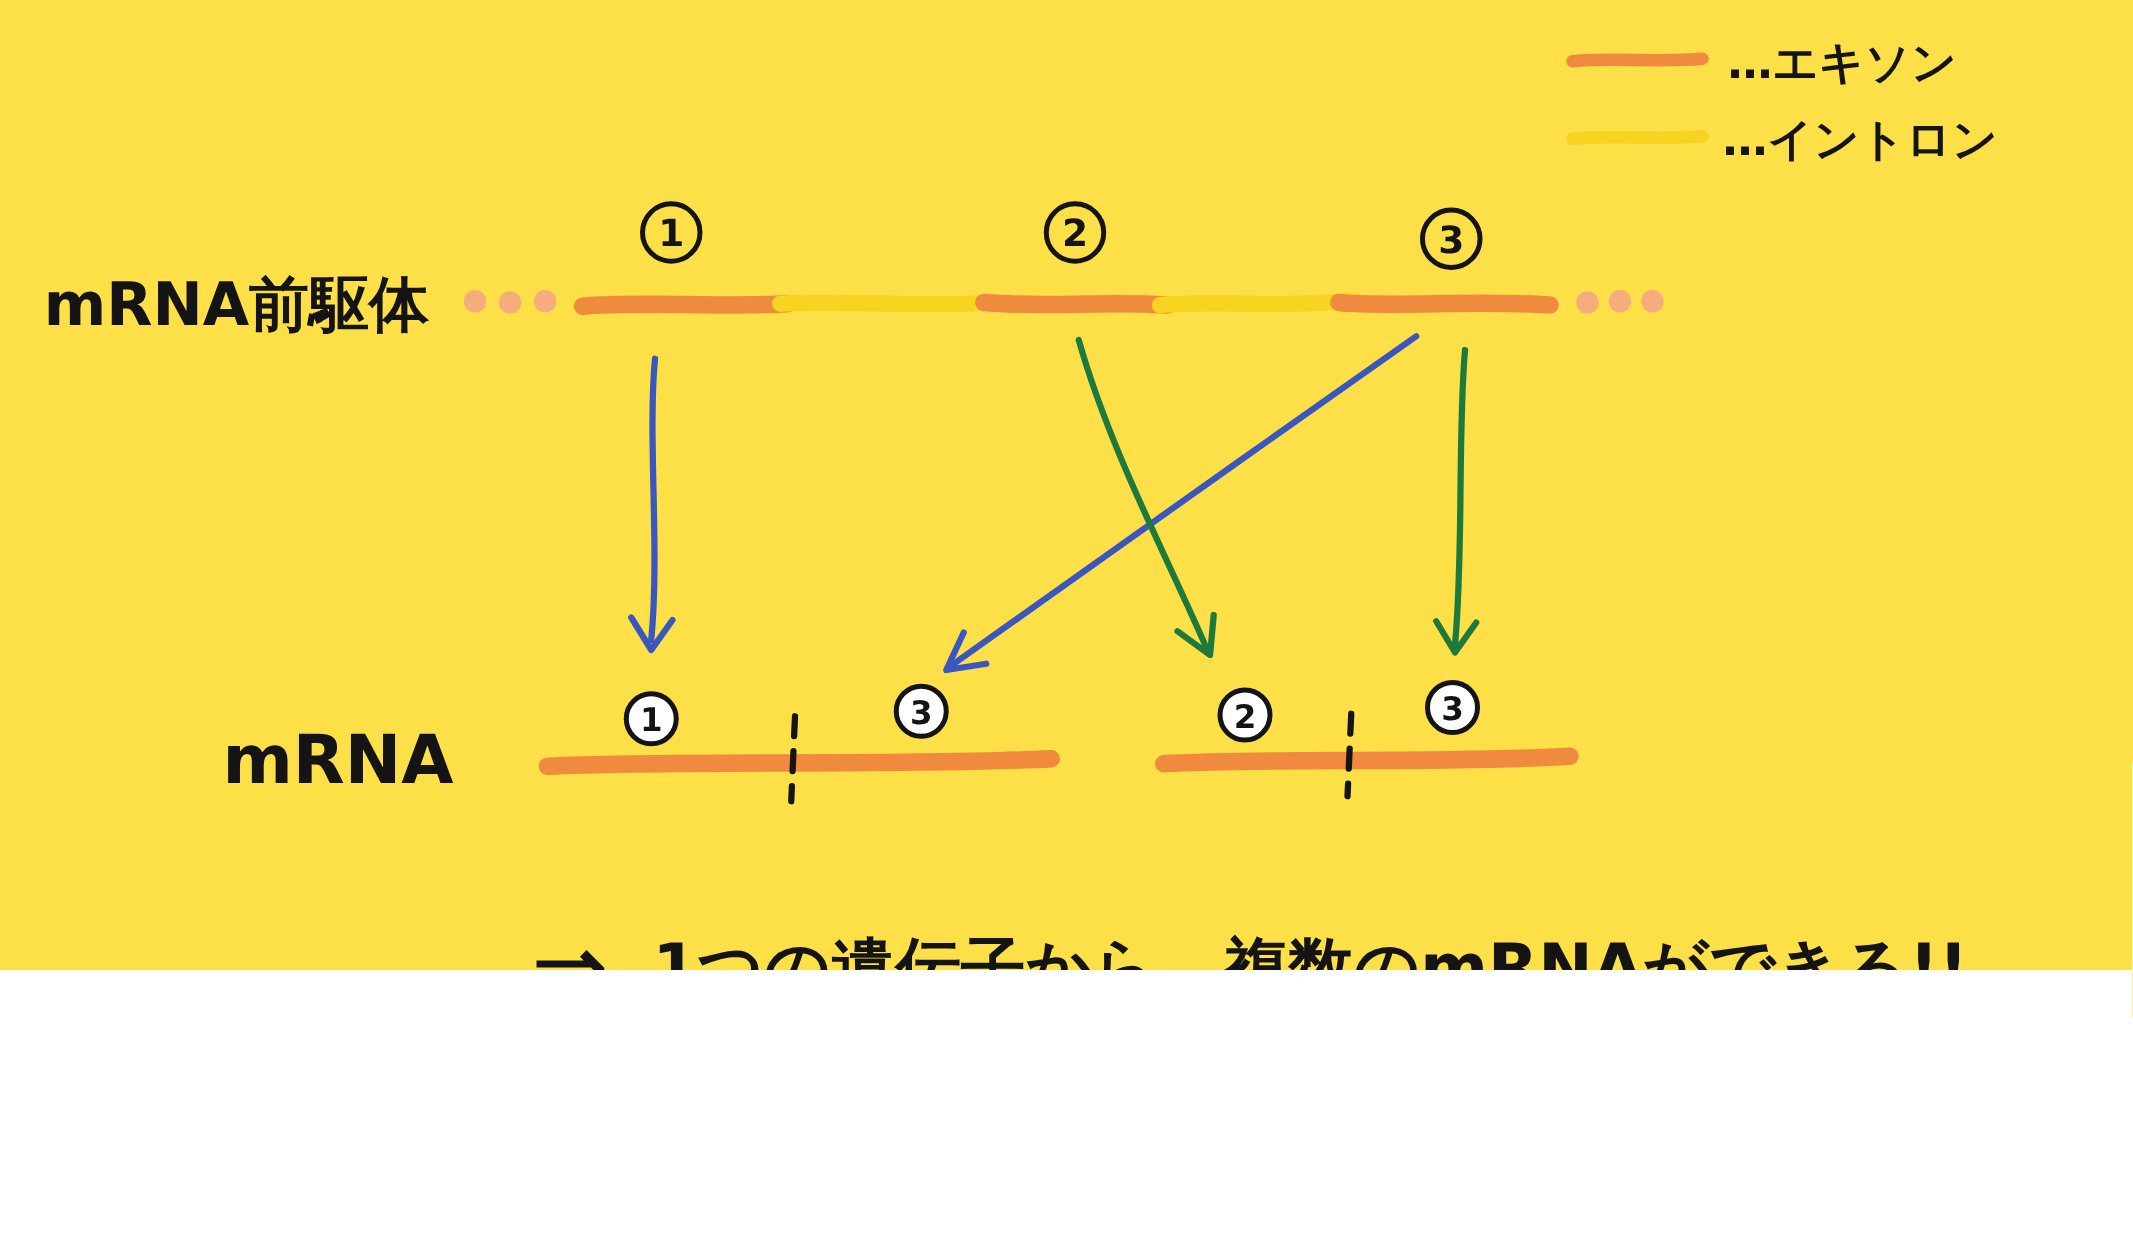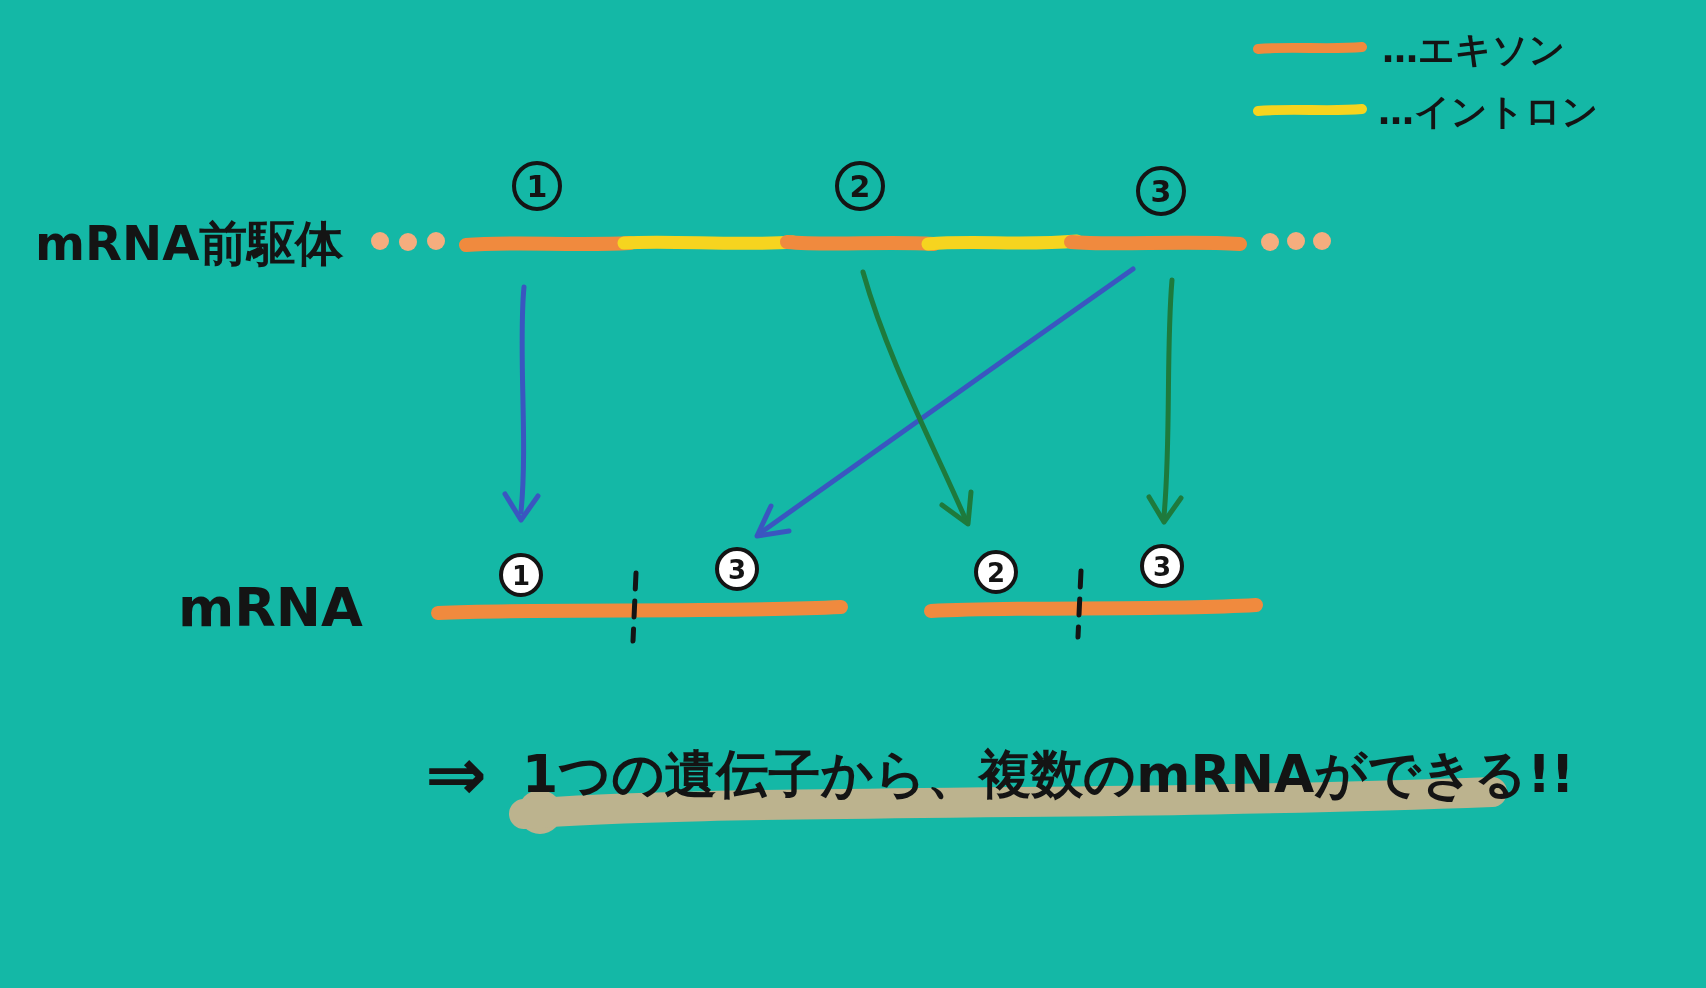--- a/index.html
+++ b/index.html
@@ -3,22 +3,22 @@
 <meta charset="utf-8">
 <style>
   html, body {
     margin: 0;
     padding: 0;
     background: #ffffff;
   }
   .canvas {
     position: relative;
     width: 1706px;
-    height: 988px;
-    background: #14b8a6;
+    height: 776px;
+    background: #fde047;
     overflow: hidden;
     font-family: "DejaVu Sans", sans-serif;
   }
   svg { display: block; }
   .ink-text {
     fill: #141414;
     font-family: "DejaVu Sans", sans-serif;
     font-weight: 600;
   }
   .circle-num {

